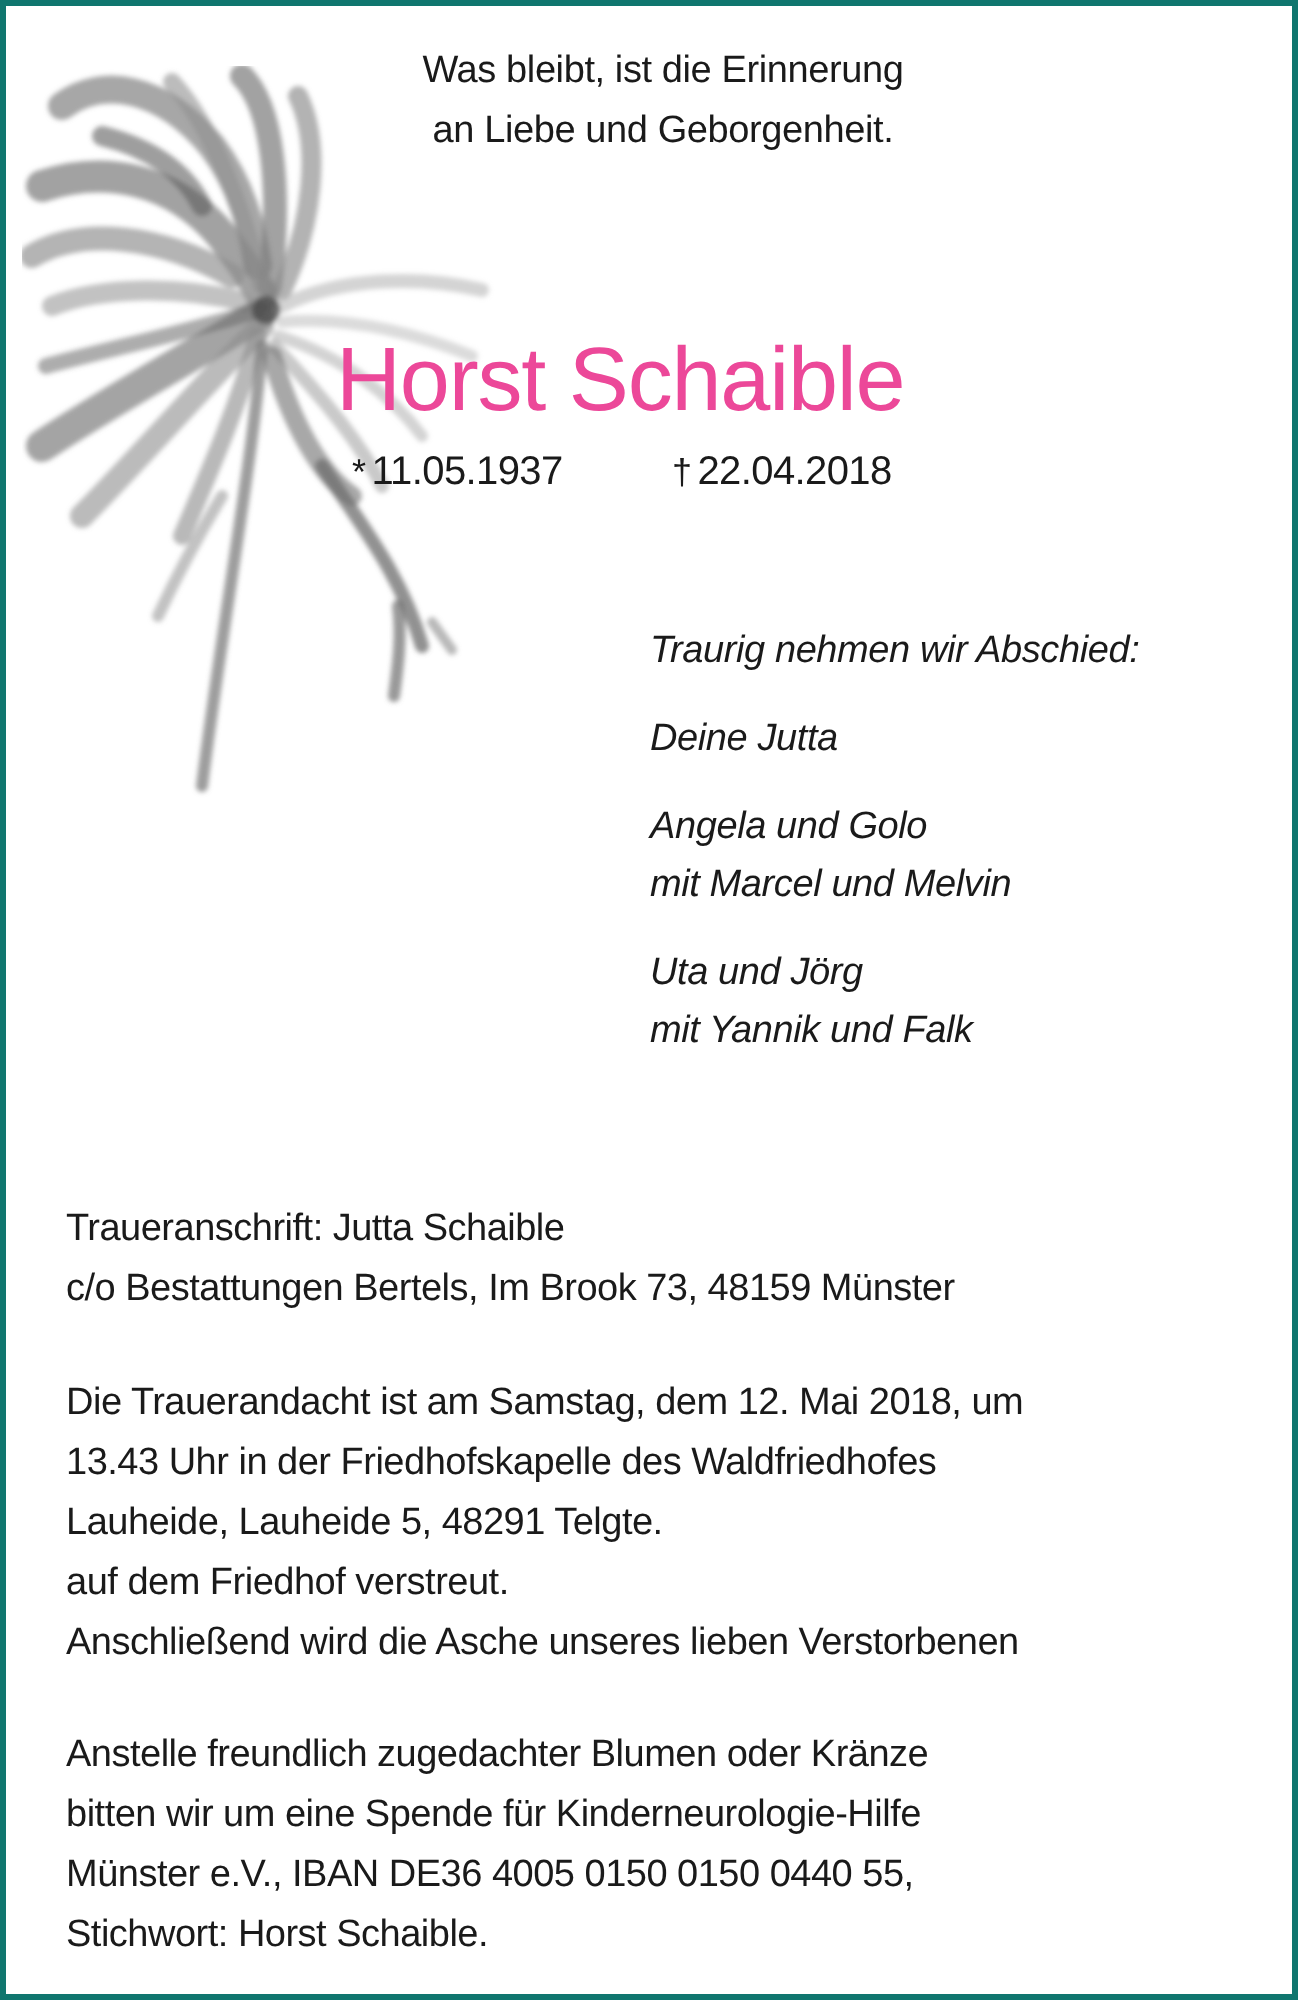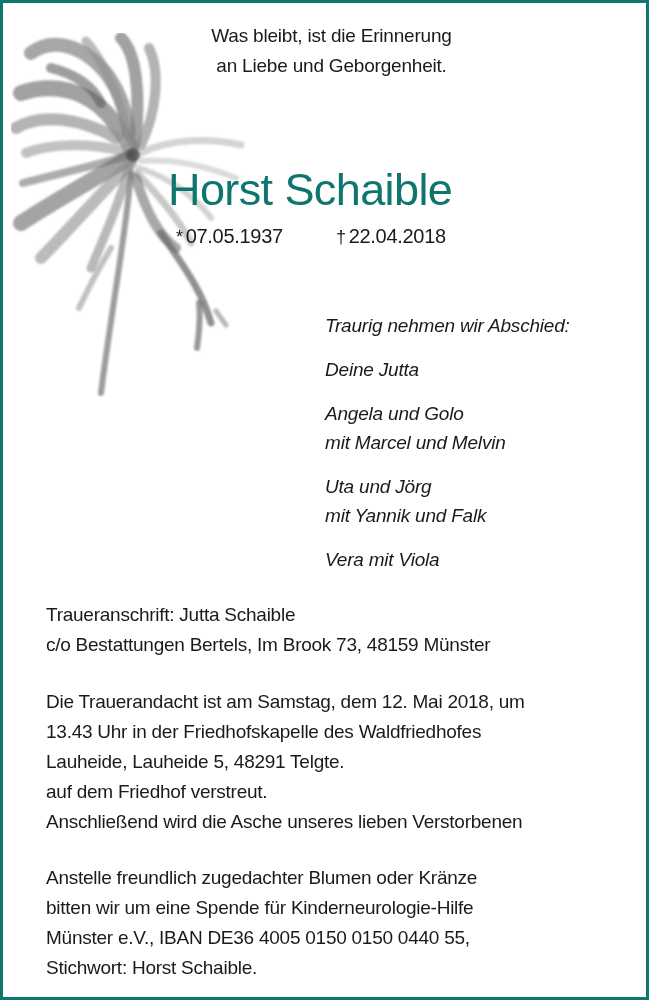--- a/index.html
+++ b/index.html
@@ -41,21 +41,21 @@
       letter-spacing: -0.2px;
     }
     .motto div { padding-left: 8px; }
     .name {
       position: absolute;
       left: 165px;
       top: 160px;
       font-size: 45px;
       line-height: 54px;
       letter-spacing: -0.6px;
-      color: #0f766e;
+      color: #ec4899;
       white-space: nowrap;
     }
     .dates {
       position: absolute;
       top: 219px;
       left: 173px;
       font-size: 20px;
       line-height: 28px;
       white-space: nowrap;
       letter-spacing: -0.3px;
@@ -69,21 +69,21 @@
       top: 308px;
       font-size: 19px;
       line-height: 29px;
       letter-spacing: -0.2px;
       font-style: italic;
     }
     .family .group { margin-bottom: 15px; }
     .family .group div { white-space: nowrap; }
     .body-text {
       position: absolute;
-      left: 43px;
+      left: 30px;
       font-size: 19px;
       line-height: 30px;
       letter-spacing: -0.25px;
       white-space: nowrap;
     }
     .address { top: 597px; }
     .ceremony { top: 684px; }
     .donation { top: 860px; }
   </style>
 </head>
@@ -133,42 +133,39 @@
 
   <div class="motto">
     <div>Was bleibt, ist die Erinnerung</div>
     <div>an Liebe und Geborgenheit.</div>
   </div>
 
   <div class="name">Horst Schaible</div>
 
   <div class="dates">
     <span class="birth">
-      <span class="sym">*</span><span>07.05.1937</span>
+      <span class="sym">*</span><span>11.05.1937</span>
     </span>
     <span class="death">
       <span class="sym">†</span><span>22.04.2018</span>
     </span>
   </div>
 
   <div class="family">
     <div class="group">Traurig nehmen wir Abschied:</div>
     <div class="group">
       <div>Deine Jutta</div>
     </div>
     <div class="group">
       <div>Angela und Golo</div>
       <div>mit Marcel und Melvin</div>
     </div>
     <div class="group">
       <div>Uta und Jörg</div>
       <div>mit Yannik und Falk</div>
-    </div>
-    <div class="group">
-      <div>Vera mit Viola</div>
     </div>
   </div>
 
   <div class="body-text address">
     <div>Traueranschrift: Jutta Schaible</div>
     <div>c/o Bestattungen Bertels, Im Brook 73, 48159 Münster</div>
   </div>
 
   <div class="body-text ceremony">
     <div>Die Trauerandacht ist am Samstag, dem 12. Mai 2018, um</div>

